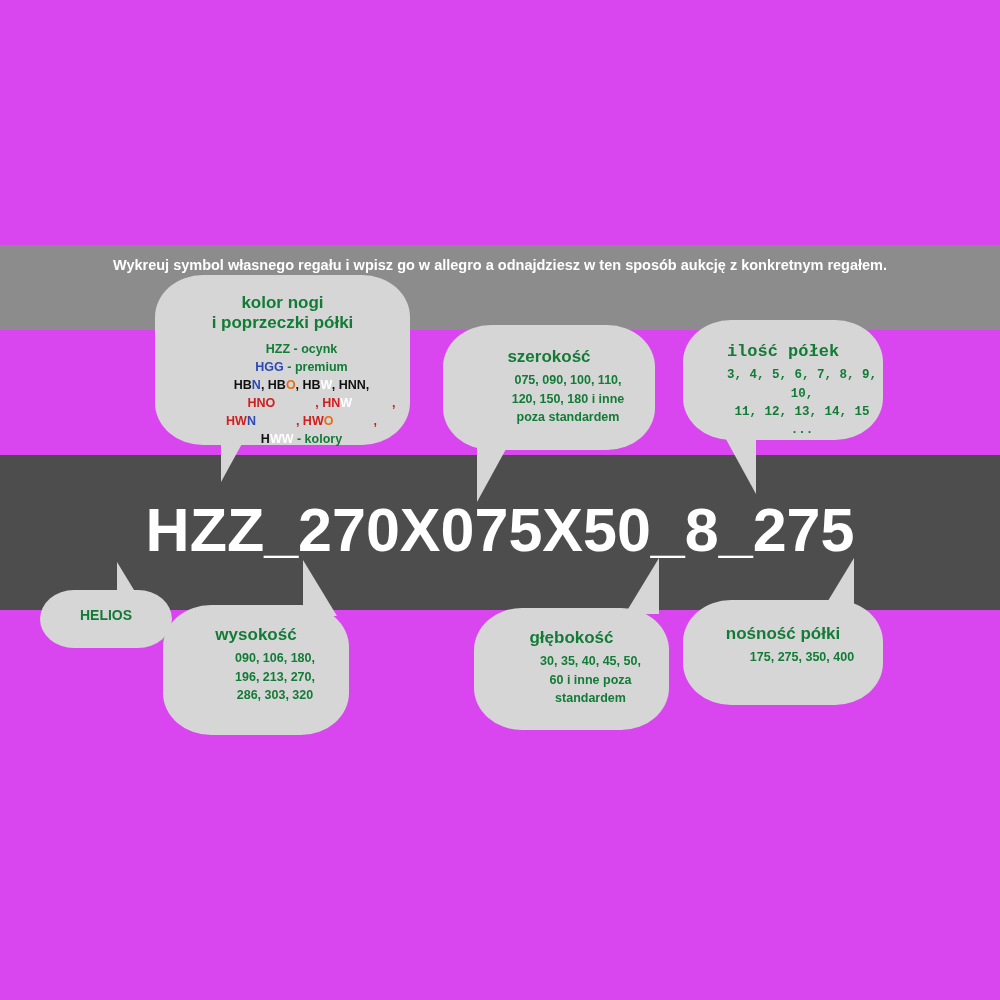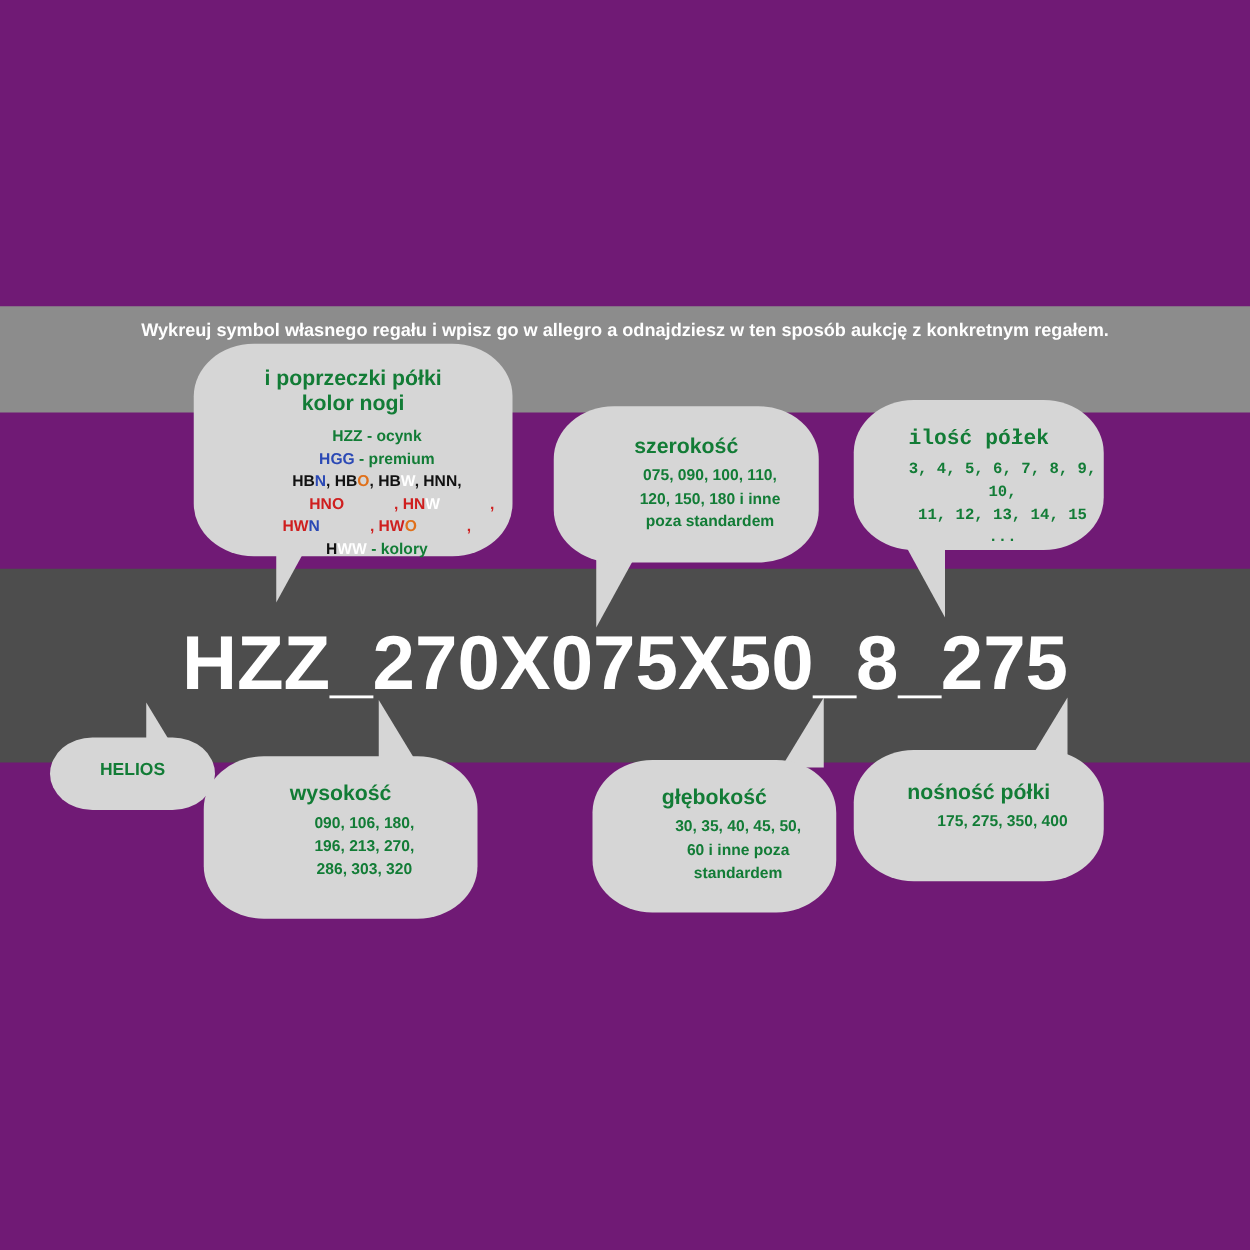--- a/index.html
+++ b/index.html
@@ -4,21 +4,21 @@
 <style>
   html, body {
     margin: 0;
     padding: 0;
     background: #ffffff;
   }
   #stage {
     position: relative;
     width: 1000px;
     height: 1000px;
-    background: #701a75;
+    background: #d946ef;
     font-family: "Liberation Sans", sans-serif;
     overflow: hidden;
   }
 
   
   .band {
     position: absolute;
     left: 0;
     width: 1000px;
   }
@@ -130,22 +130,22 @@
 
   <div class="band band-top"></div>
   <div class="band band-main"></div>
 
   <div class="headline">Wykreuj symbol własnego regału i wpisz go w allegro a odnajdziesz w ten sposób aukcję z konkretnym regałem.</div>
 
   <div class="code">HZZ_270X075X50_8_275</div>
 
   <div class="tail tail-down" style="left:221px; top:420px;"></div>
   <div class="bubble" style="left:155px; top:275px; width:255px; height:170px; padding-top:18px;">
+    <div class="title">kolor nogi</div>
     <div class="title">i poprzeczki półki</div>
-    <div class="title">kolor nogi</div>
     <div class="body tight">
       <span class="line"><span class="c-green">HZZ</span><span class="c-green"> - ocynk</span></span>
       <span class="line"><span class="c-blue">HGG</span><span class="c-green"> - premium</span></span>
       <span class="line"><span class="c-black">HB</span><span class="c-blue">N</span><span class="c-black">, HB</span><span class="c-orange">O</span><span class="c-black">, HB</span><span class="c-white">W</span><span class="c-black">, HNN,</span></span>
       <span class="line"><span class="c-red">HNO</span><span class="c-red">, HN</span><span class="c-white">W</span><span class="c-red">, HW</span><span class="c-blue">N</span><span class="c-red">, HW</span><span class="c-orange">O</span><span class="c-red">,</span></span>
       <span class="line"><span class="c-black">H</span><span class="c-white">WW</span><span class="c-green"> - kolory</span></span>
     </div>
   </div>
 
   <div class="tail tail-down" style="left:477px; top:440px;"></div>
@@ -166,21 +166,21 @@
       <span class="line">11, 12, 13, 14, 15 ...</span>
     </div>
   </div>
 
   <div class="tail tail-up" style="left:117px; top:562px;"></div>
   <div class="bubble" style="left:40px; top:590px; width:132px; height:58px; border-radius:34px/29px; padding-top:17px;">
     <div class="title small">HELIOS</div>
   </div>
 
   <div class="tail tail-up" style="left:303px; top:560px;"></div>
-  <div class="bubble" style="left:163px; top:605px; width:219px; height:130px; padding-top:20px;">
+  <div class="bubble" style="left:163px; top:605px; width:186px; height:130px; padding-top:20px;">
     <div class="title">wysokość</div>
     <div class="body">
       <span class="line">090, 106, 180,</span>
       <span class="line">196, 213, 270,</span>
       <span class="line">286, 303, 320</span>
     </div>
   </div>
 
   <div class="tail tail-up-left" style="left:625px; top:558px;"></div>
   <div class="bubble" style="left:474px; top:608px; width:195px; height:122px; padding-top:20px;">

